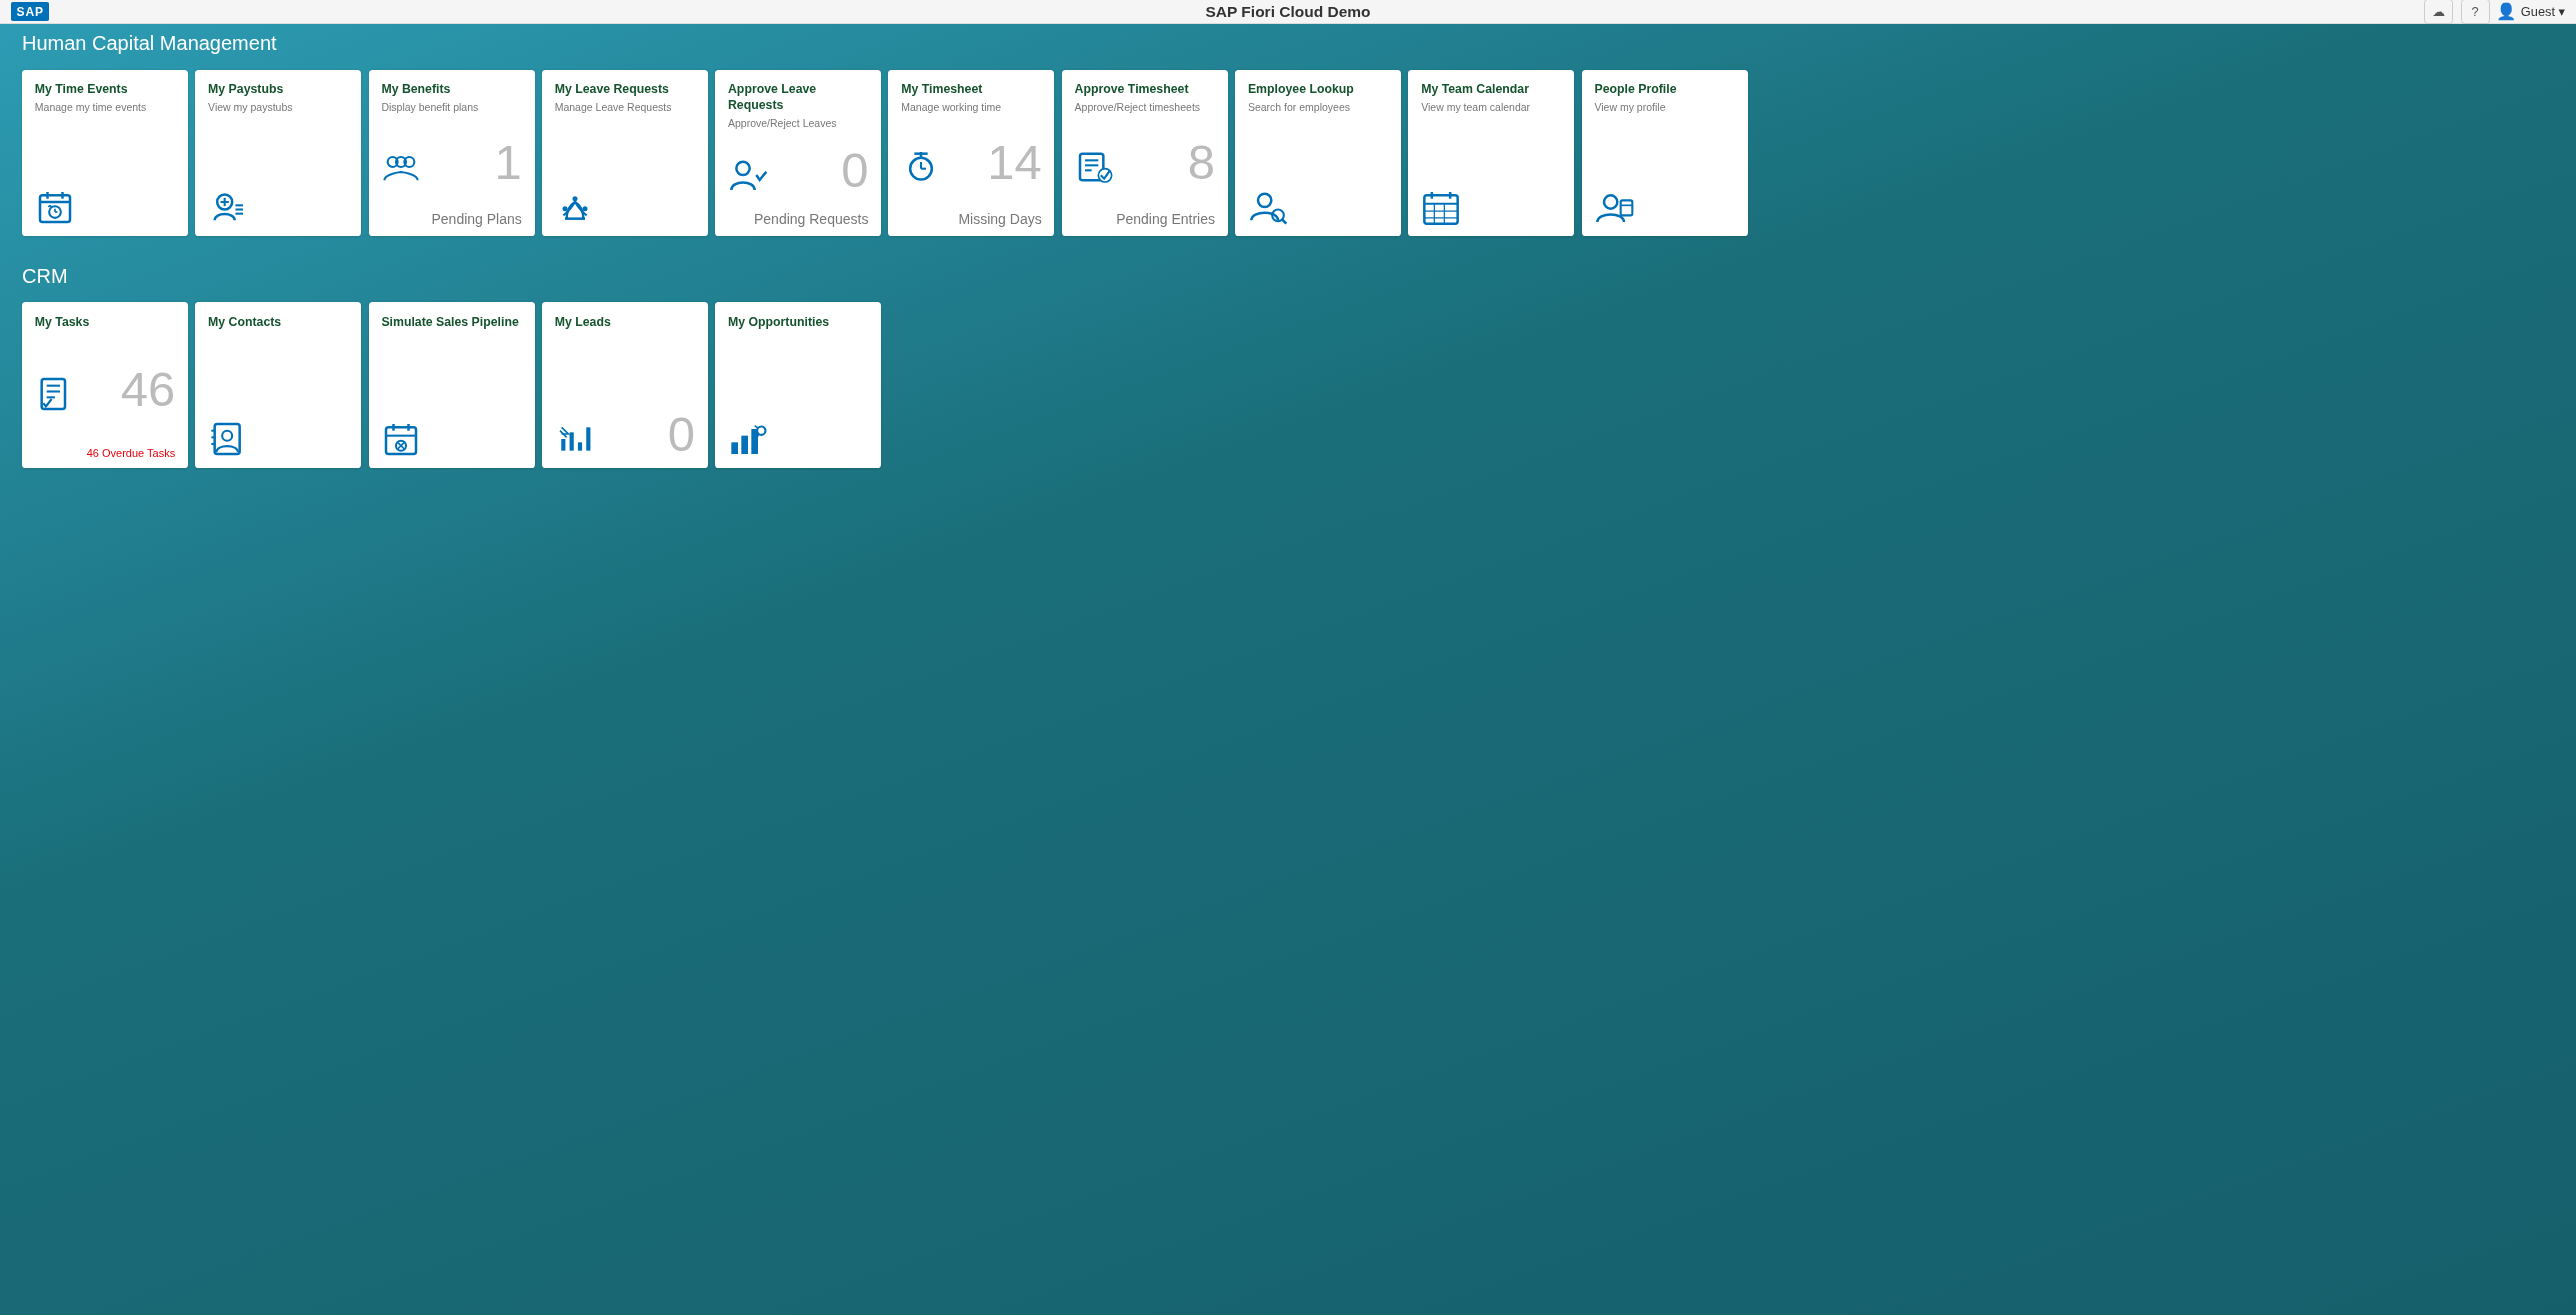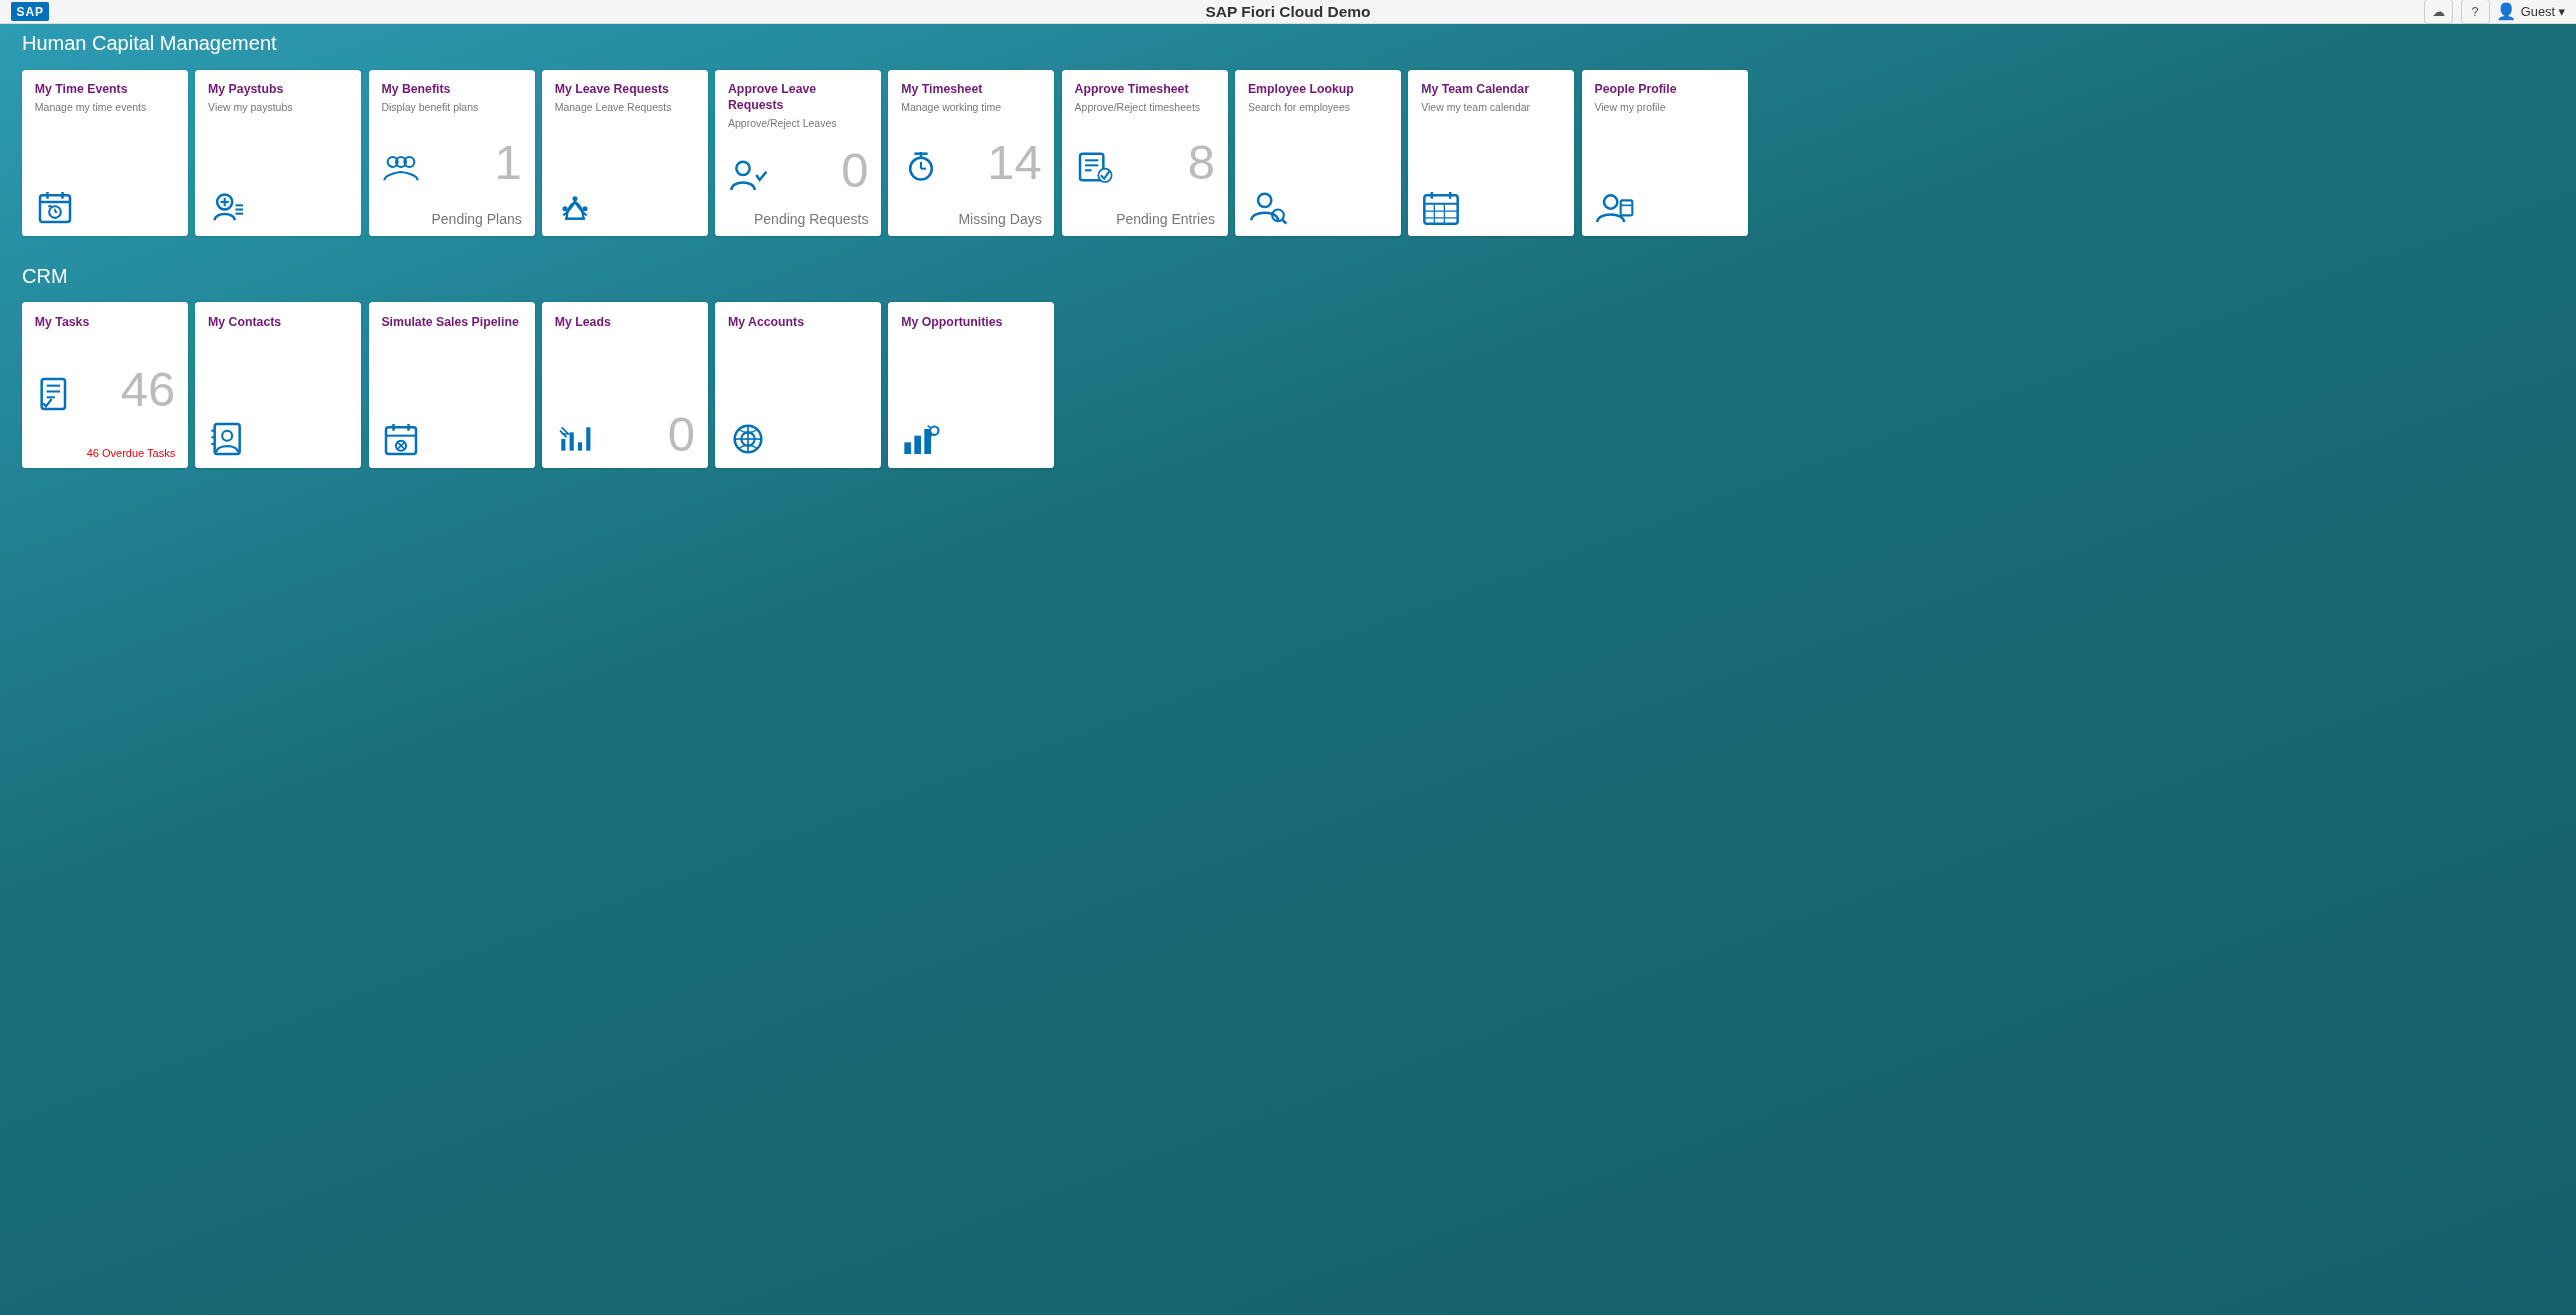--- a/index.html
+++ b/index.html
@@ -108,21 +108,21 @@
       transition: box-shadow 0.2s;
     }
 
     .tile-header {
       display: flex;
       flex-direction: column;
     }
     .tile-title {
       font-size: 12.3px;
       font-weight: 600;
-      color: #701a75;
+      color: #14532d;
       line-height: 1.3;
     }
     .tile-subtitle {
       font-size: 10.5px;
       color: #777;
       margin-top: 2.7px;
       line-height: 1.3;
     }
 
     .tile-body {
@@ -430,35 +430,20 @@
             <line x1="30" y1="38" x2="30" y2="28" stroke="#0070b8" stroke-width="5"></line>
             <line x1="40" y1="38" x2="40" y2="10" stroke="#0070b8" stroke-width="5"></line>
             <line x1="6" y1="14" x2="14" y2="22" stroke="#0070b8" stroke-width="2"></line>
             <line x1="6" y1="14" x2="6" y2="14" stroke="#0070b8" stroke-width="2"></line>
             <polyline points="8,10 16,18 8,18" fill="none" stroke="#0070b8" stroke-width="2"></polyline>
           </svg>
           <span class="tile-number">0</span>
         </div>
       </div>
 
-      <div class="tile">
-        <div class="tile-header">
-          <span class="tile-title">My Accounts</span>
-        </div>
-        <div class="tile-body">
-          <svg class="icon-svg" viewBox="0 0 48 48">
-            <circle cx="24" cy="24" r="16" fill="none" stroke="#0070b8" stroke-width="3"></circle>
-            <circle cx="24" cy="24" r="8" fill="none" stroke="#0070b8" stroke-width="2.5"></circle>
-            <line x1="24" y1="8" x2="24" y2="40" stroke="#0070b8" stroke-width="2"></line>
-            <line x1="8" y1="24" x2="40" y2="24" stroke="#0070b8" stroke-width="2"></line>
-            <path d="M13 13 Q24 20 35 13" fill="none" stroke="#0070b8" stroke-width="1.5"></path>
-            <path d="M13 35 Q24 28 35 35" fill="none" stroke="#0070b8" stroke-width="1.5"></path>
-          </svg>
-        </div>
-      </div>
 
       <div class="tile">
         <div class="tile-header">
           <span class="tile-title">My Opportunities</span>
         </div>
         <div class="tile-body">
           <svg class="icon-svg" viewBox="0 0 48 48">
             <rect x="4" y="28" width="8" height="14" fill="#0070b8"></rect>
             <rect x="16" y="20" width="8" height="22" fill="#0070b8"></rect>
             <rect x="28" y="12" width="8" height="30" fill="#0070b8"></rect>

